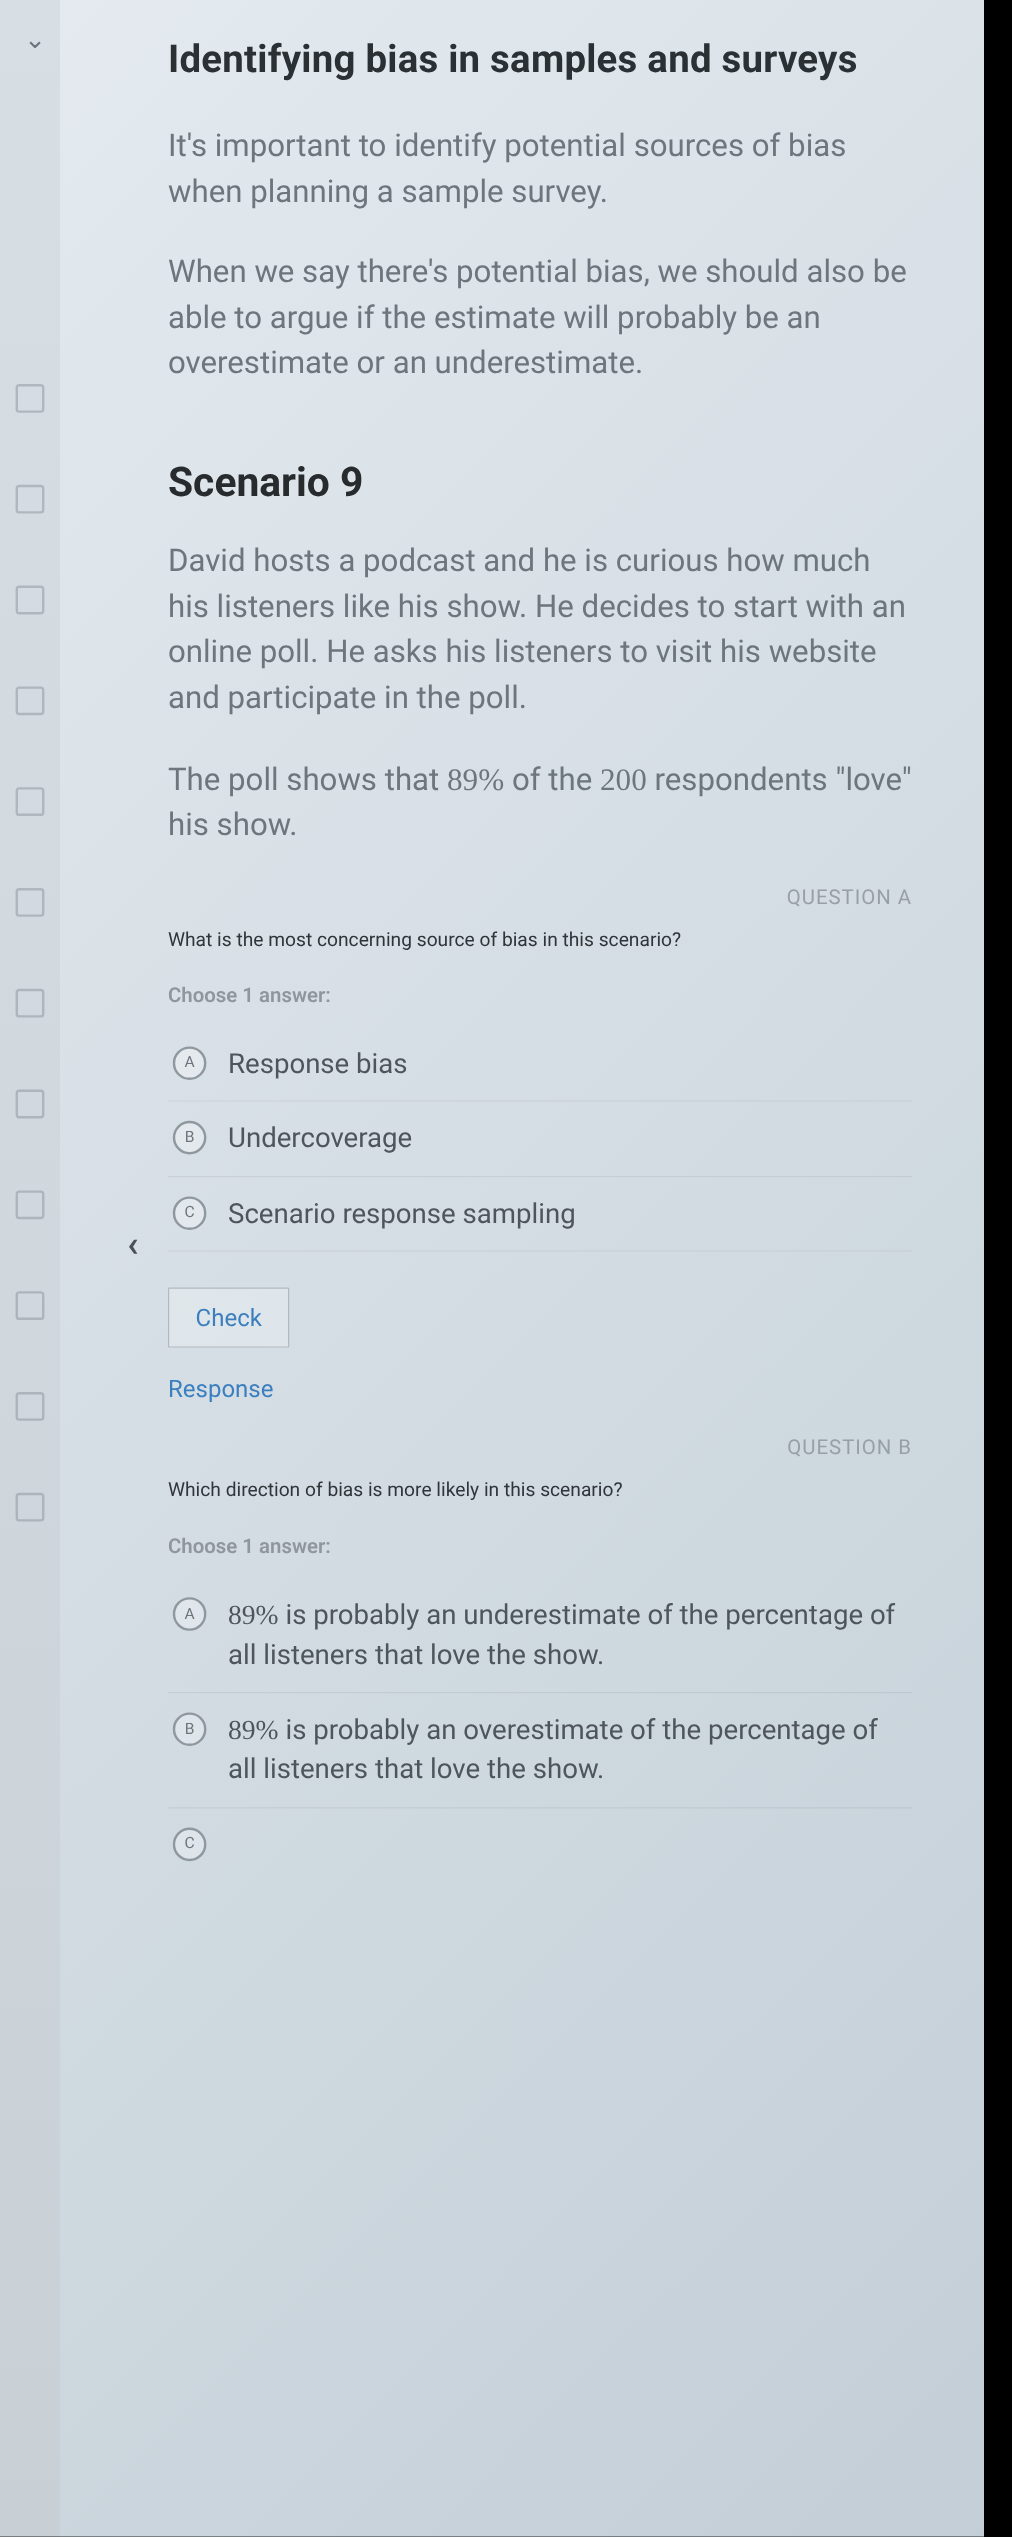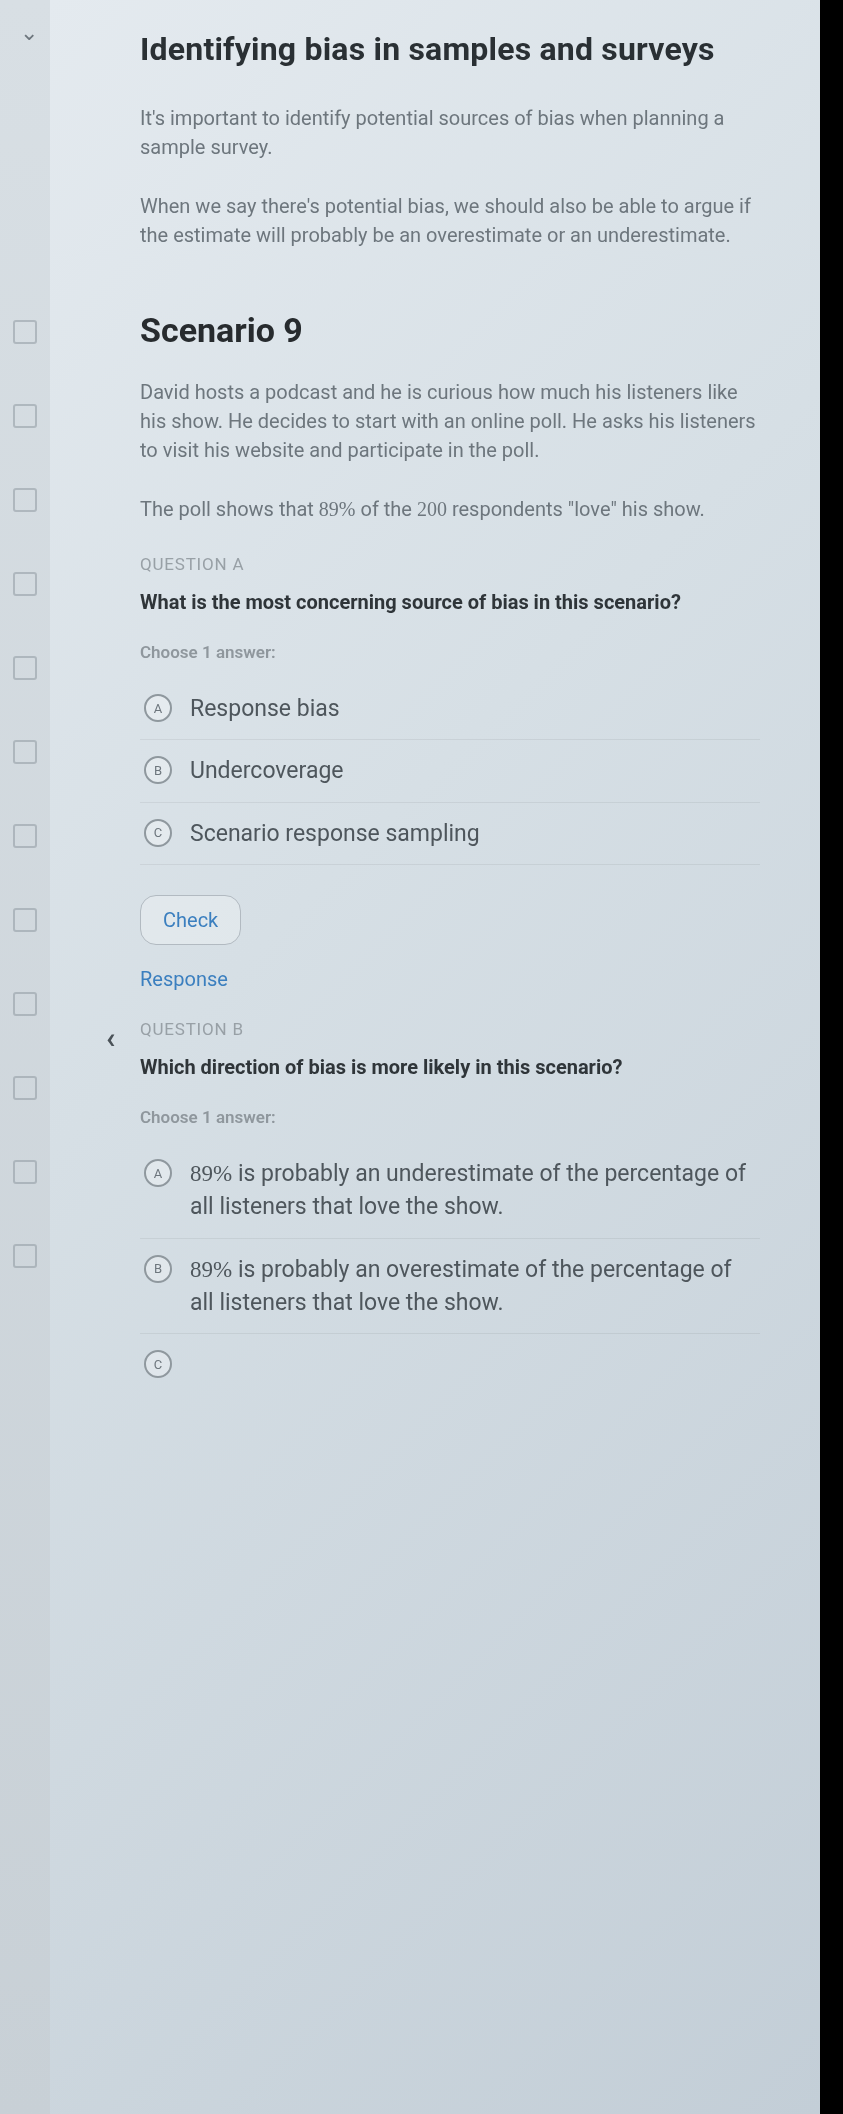--- a/index.html
+++ b/index.html
@@ -42,43 +42,44 @@
     background:#000;
   }
   h1.title {
     font-size: 32px;
     font-weight: 700;
     color: #2a3034;
     margin-bottom: 36px;
     letter-spacing: 0.2px;
   }
   p.body {
-    font-size: 20px;
+    font-size: 26px;
     line-height: 1.45;
     color: #6d767d;
     margin-bottom: 30px;
   }
   h2.scenario {
     font-size: 34px;
     font-weight: 700;
     color: #272b2e;
     margin-top: 60px;
     margin-bottom: 28px;
   }
   .q-label {
     font-size: 17px;
     letter-spacing: 0.8px;
     color: #98a0a6;
     margin-bottom: 14px;
     margin-top: 28px;
     text-transform: uppercase;
+    text-align: right;
   }
   .q-prompt {
-    font-size: 20px;
-    font-weight: 700;
+    font-size: 16px;
+    font-weight: 400;
     color: #2f3539;
     line-height: 1.4;
     margin-bottom: 26px;
   }
   .choose {
     font-size: 17px;
     color: #8f979d;
     font-weight: 600;
     margin-bottom: 16px;
   }
@@ -108,21 +109,21 @@
   .option-text {
     font-size: 23px;
     color: #4e565c;
     line-height: 1.45;
   }
   .check-btn {
     display: inline-block;
     margin-top: 30px;
     padding: 12px 22px;
     border: 1px solid #b2bac1;
-    border-radius: 16px;
+    border-radius: 1px;
     color: #3b7fbf;
     font-size: 20px;
     background: rgba(255,255,255,0.25);
     cursor: pointer;
   }
   .explain {
     color: #3b7fbf;
     font-size: 20px;
     margin-top: 22px;
     margin-bottom: 8px;

